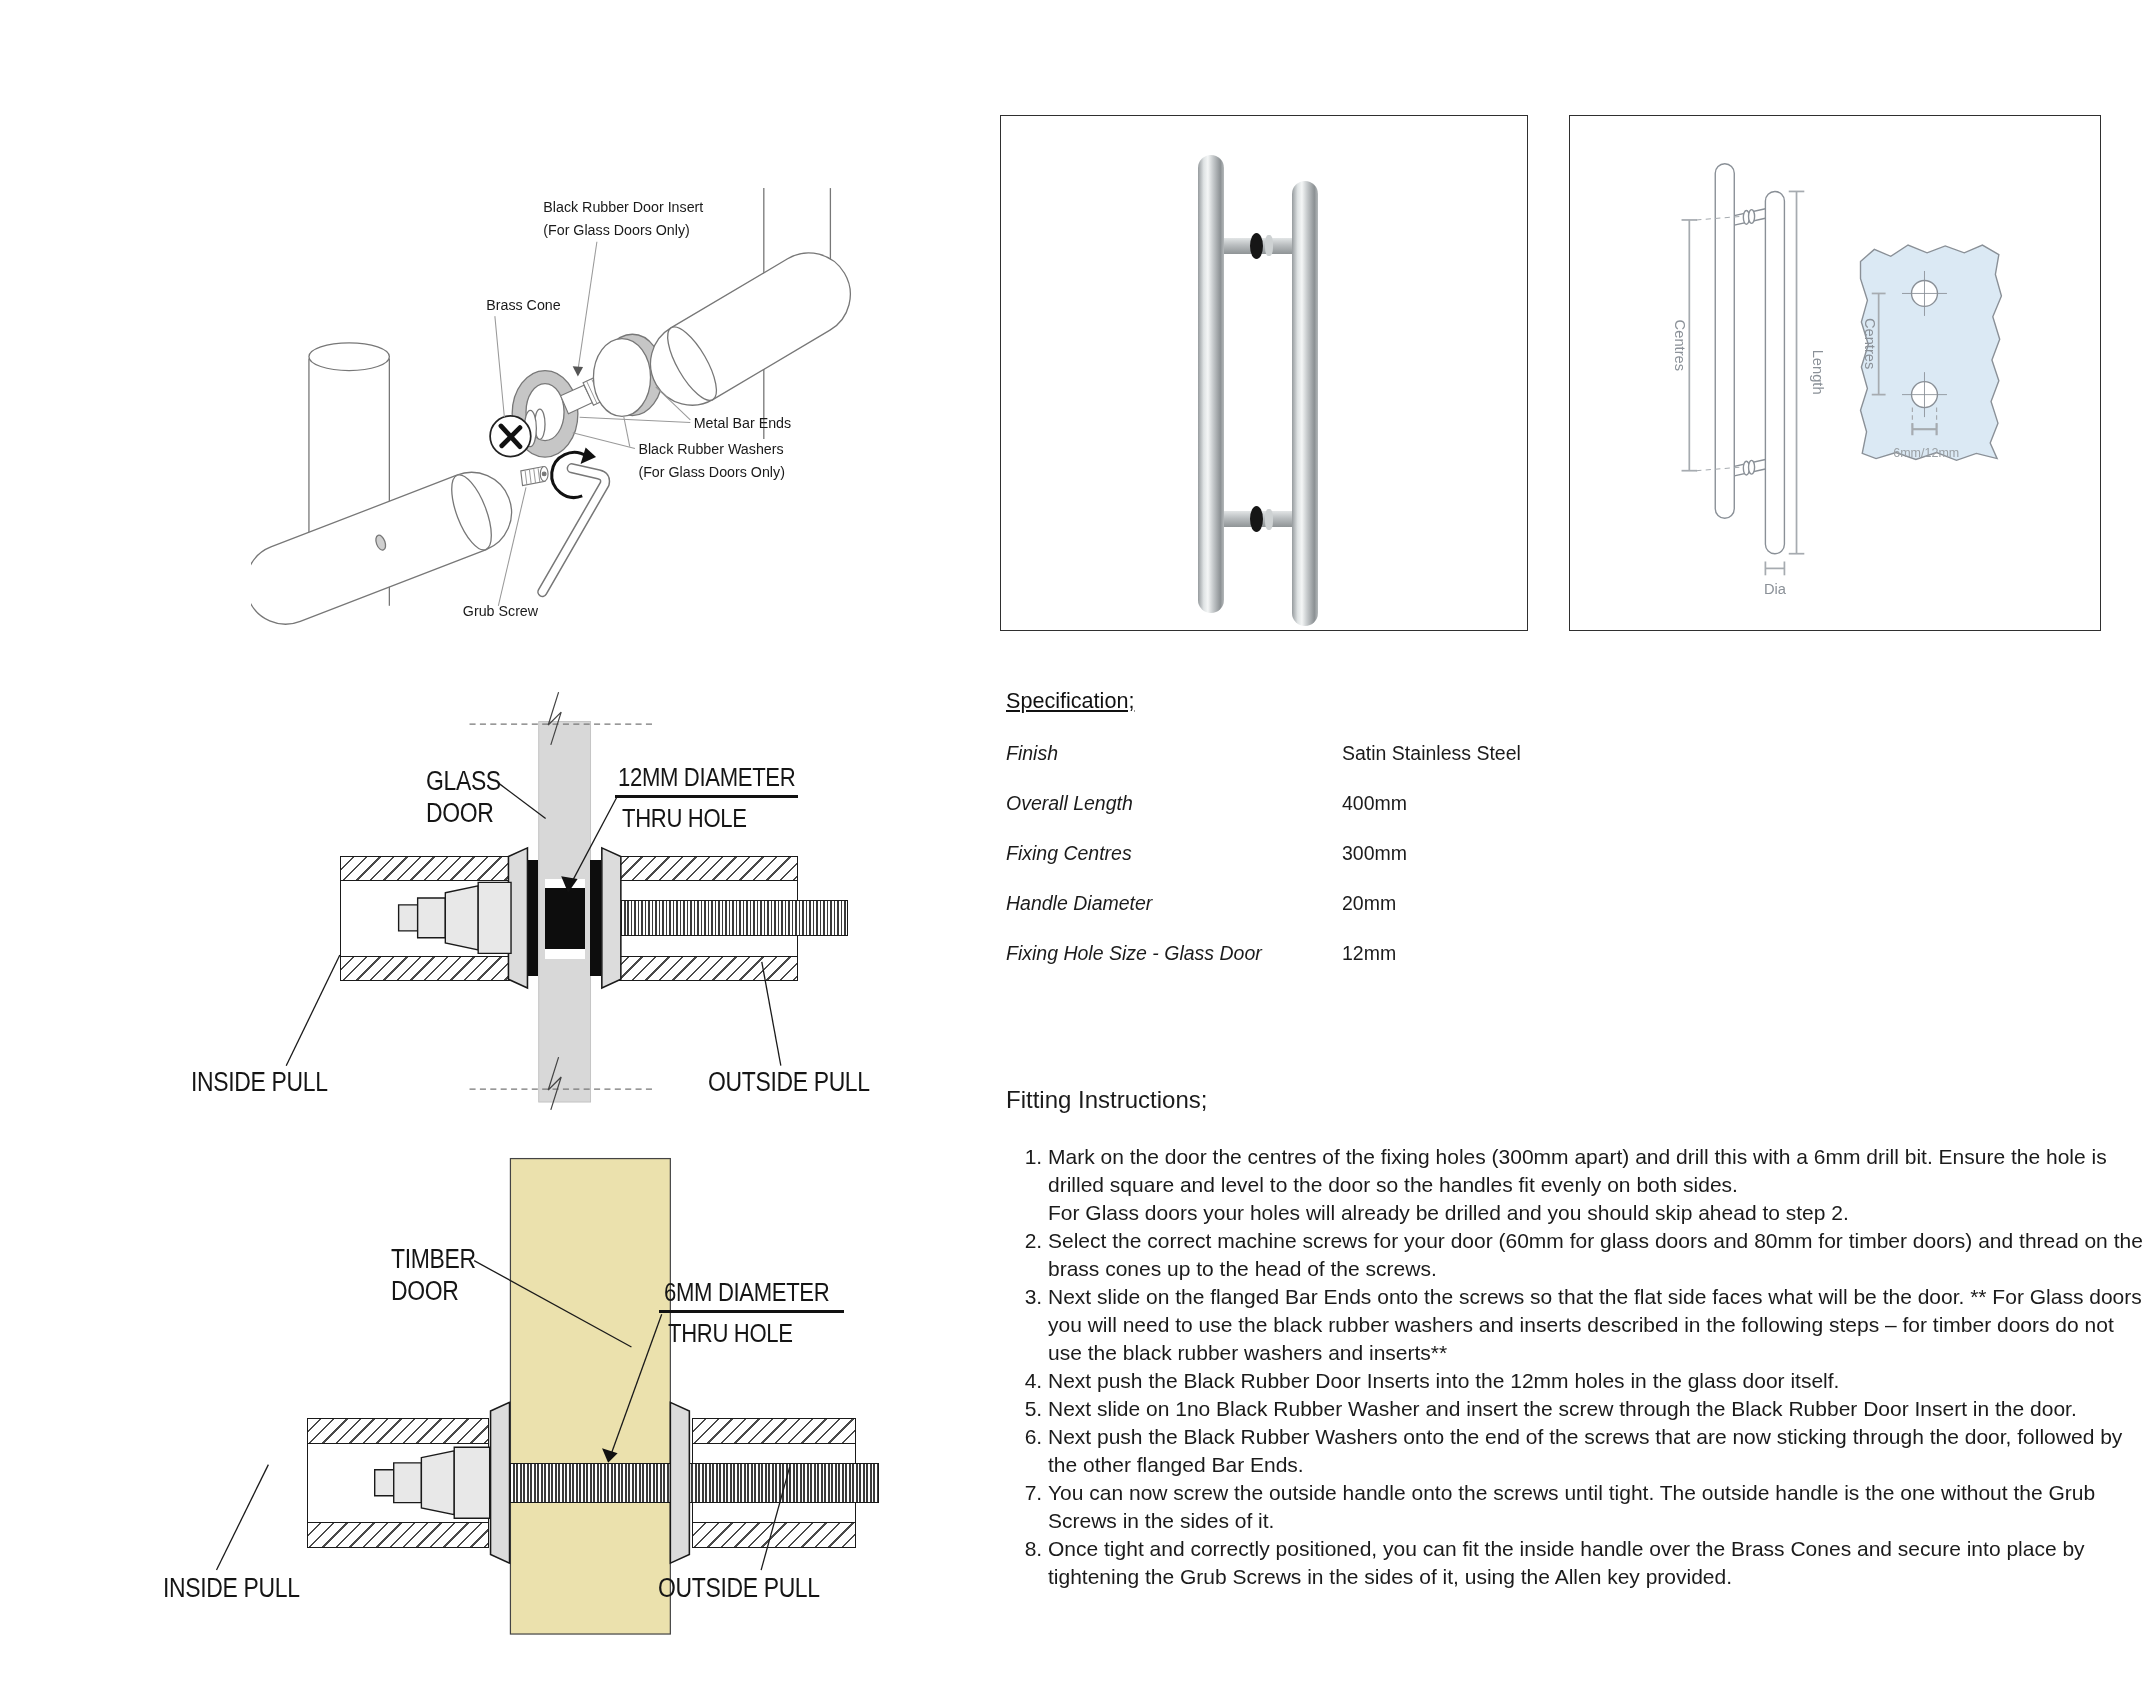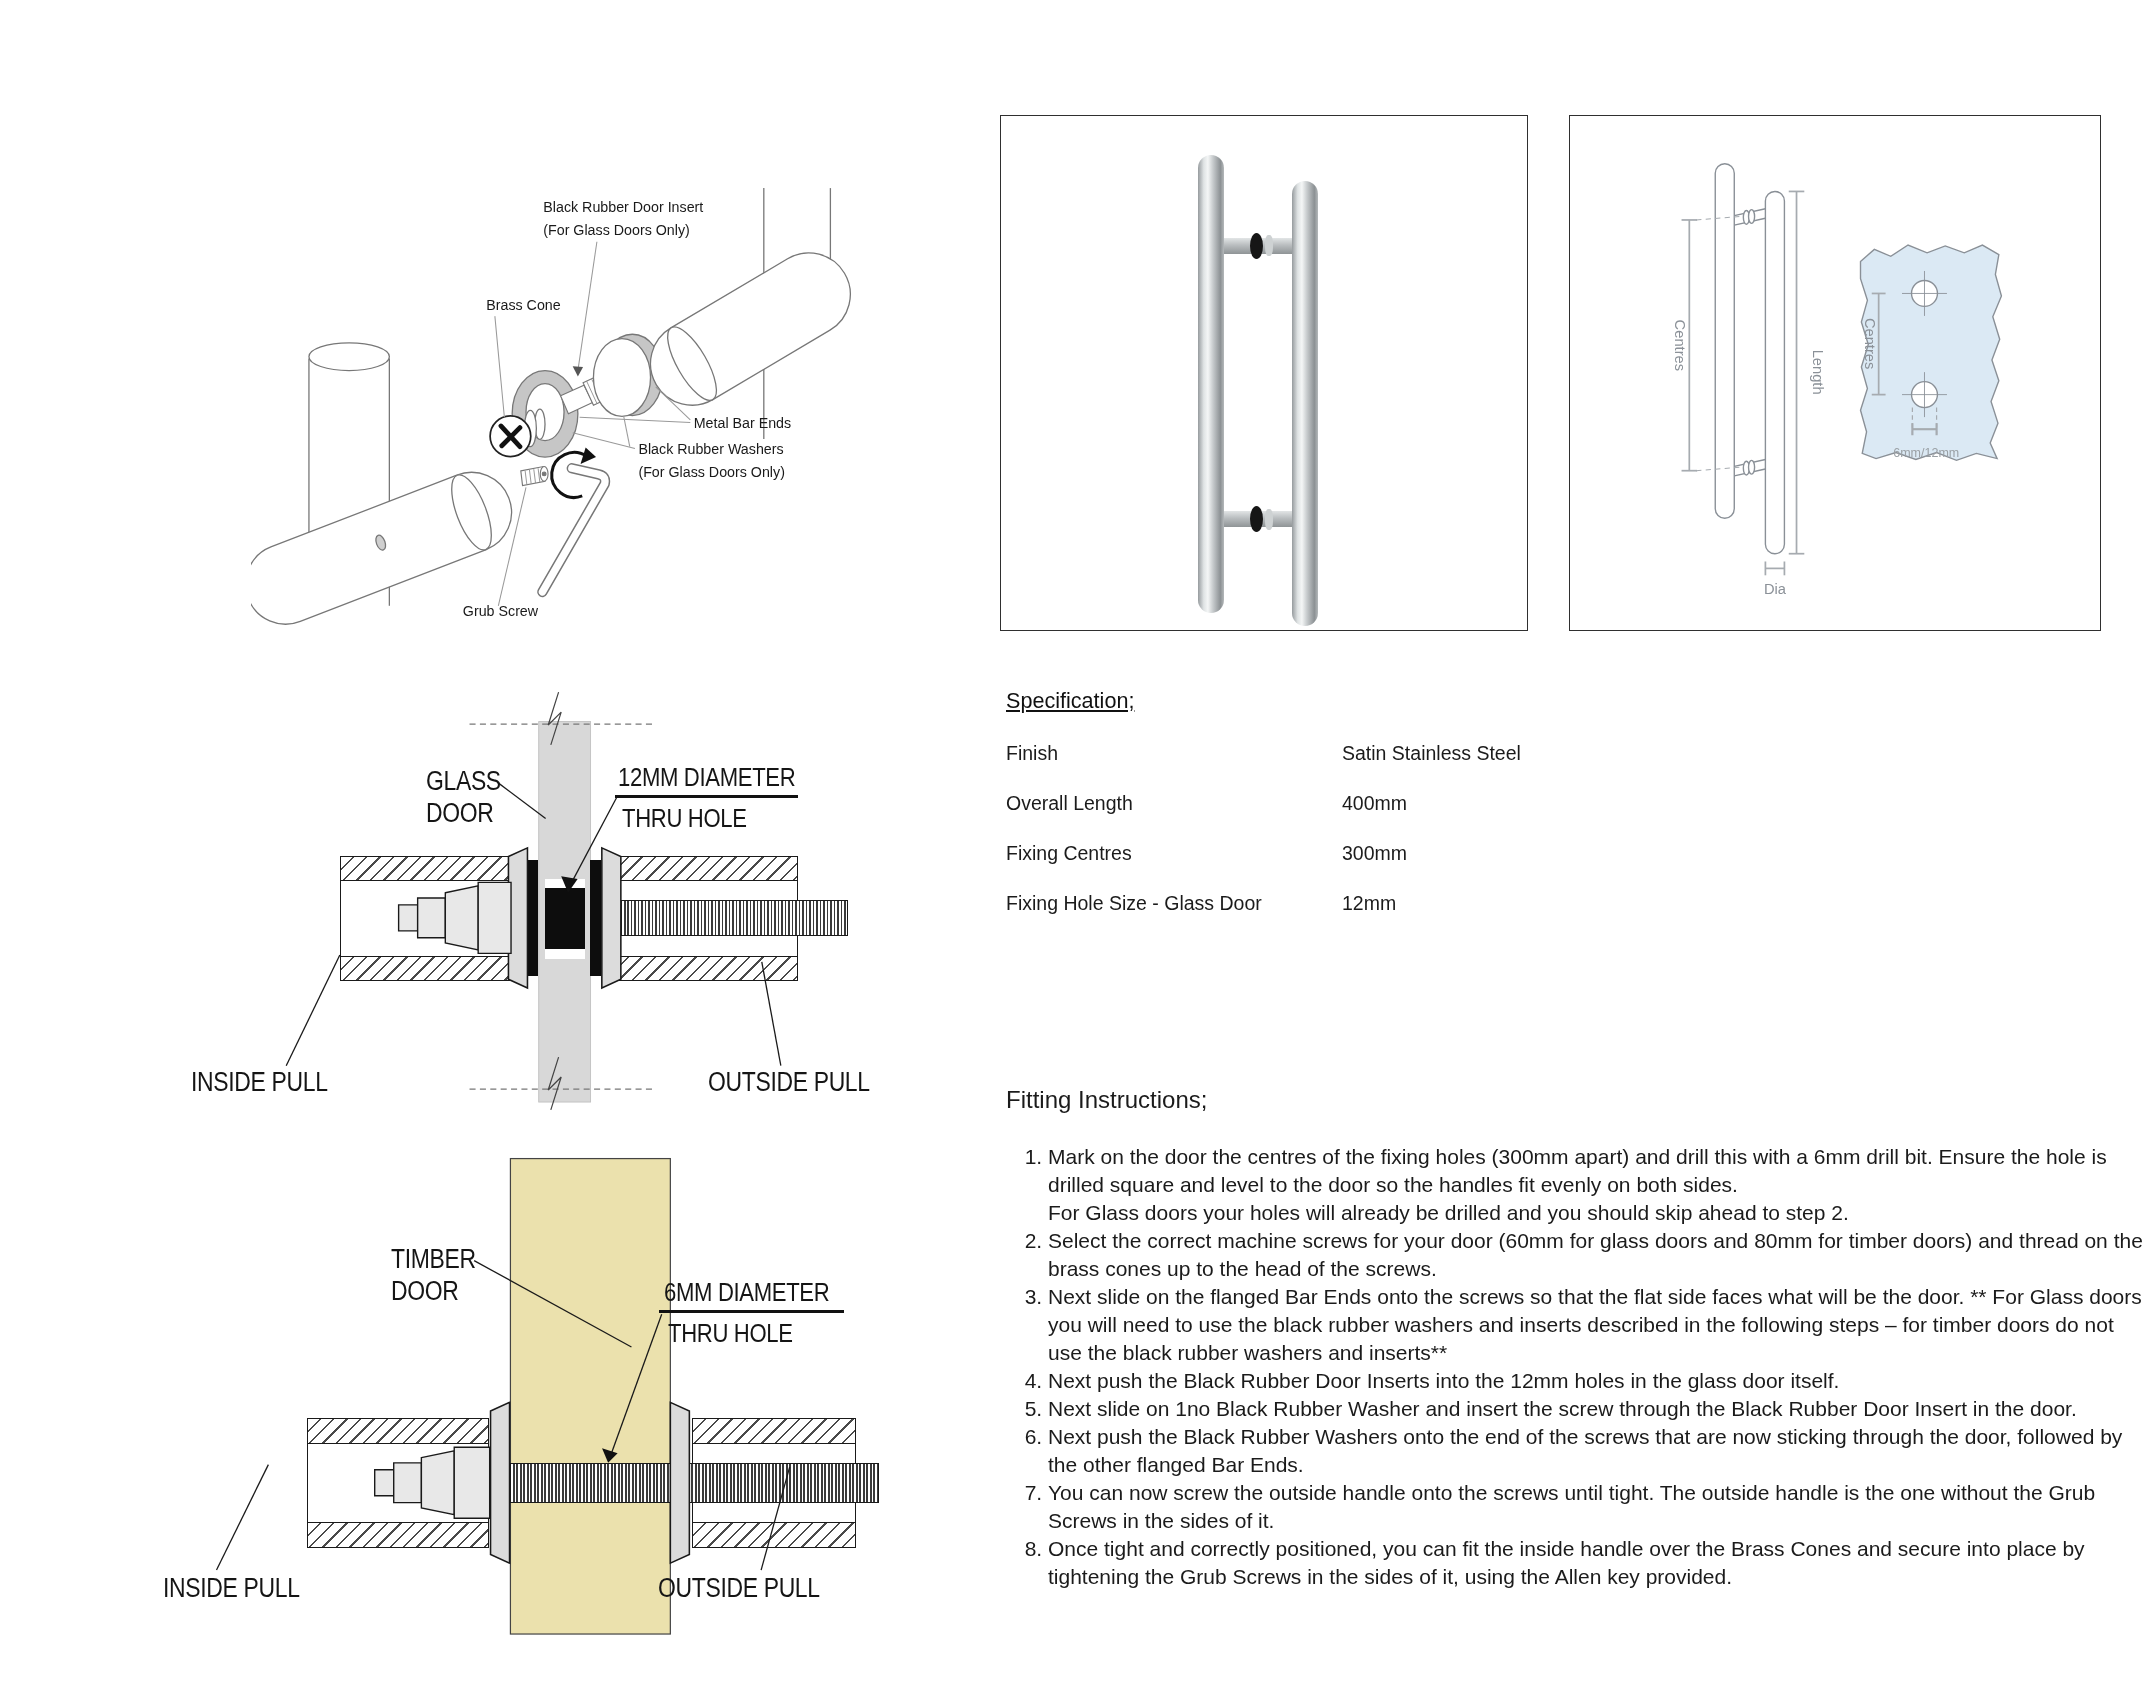--- a/index.html
+++ b/index.html
@@ -23,21 +23,21 @@
   .rod{position:absolute;box-sizing:border-box;border:1.4px solid #1a1a1a;
        background:repeating-linear-gradient(90deg,#ffffff 0 1.7px,#3a3a3a 1.7px 3.5px);}
   .blackpart{position:absolute;background:#0d0d0d;}
   .whitehole{position:absolute;background:#fff;}
   .seclabel{position:absolute;font-size:27px;line-height:32px;letter-spacing:-0.4px;
             transform:scaleX(.85);transform-origin:left top;white-space:nowrap;color:#151515;}
   .underbar{position:absolute;background:#111;}
   
   .spec-title{font-size:21.6px;font-weight:normal;text-decoration:underline;color:#111;}
   .spec-row{display:flex;height:50px;align-items:flex-start;font-size:19.5px;color:#1b1b1b;}
-  .spec-row .lbl{flex:0 0 336px;}
+  .spec-row .lbl{flex:0 0 336px;font-style:italic;}
   .fit-title{font-size:24px;color:#1b1b1b;}
   .fit-list{margin:28.5px 0 0 0;padding-left:42px;}
   .fit-list li{font-size:21px;line-height:28px;color:#1b1b1b;white-space:pre-line;}
   svg text{font-family:"Liberation Sans",sans-serif;}
   .xlabel{font-size:16.5px;fill:#1a1a1a;}
   .dimtext{font-size:17px;fill:#8b9198;}
 </style>
 </head>
 <body>
 
@@ -317,20 +317,24 @@
         <span class="lbl">Finish</span>
         <span>Satin Stainless Steel</span>
       </div>
       <div class="spec-row">
         <span class="lbl">Overall Length</span>
         <span>400mm</span>
       </div>
       <div class="spec-row">
         <span class="lbl">Fixing Centres</span>
         <span>300mm</span>
+      </div>
+      <div class="spec-row">
+        <span class="lbl">Handle Diameter</span>
+        <span>20mm</span>
       </div>
       <div class="spec-row">
         <span class="lbl">Fixing Hole Size - Glass Door</span>
         <span>12mm</span>
       </div>
     </div>
   </div>
 
   <div class="abs" style="left:1006px;top:1086px;width:1141px;">
     <div class="fit-title">Fitting Instructions;</div>

